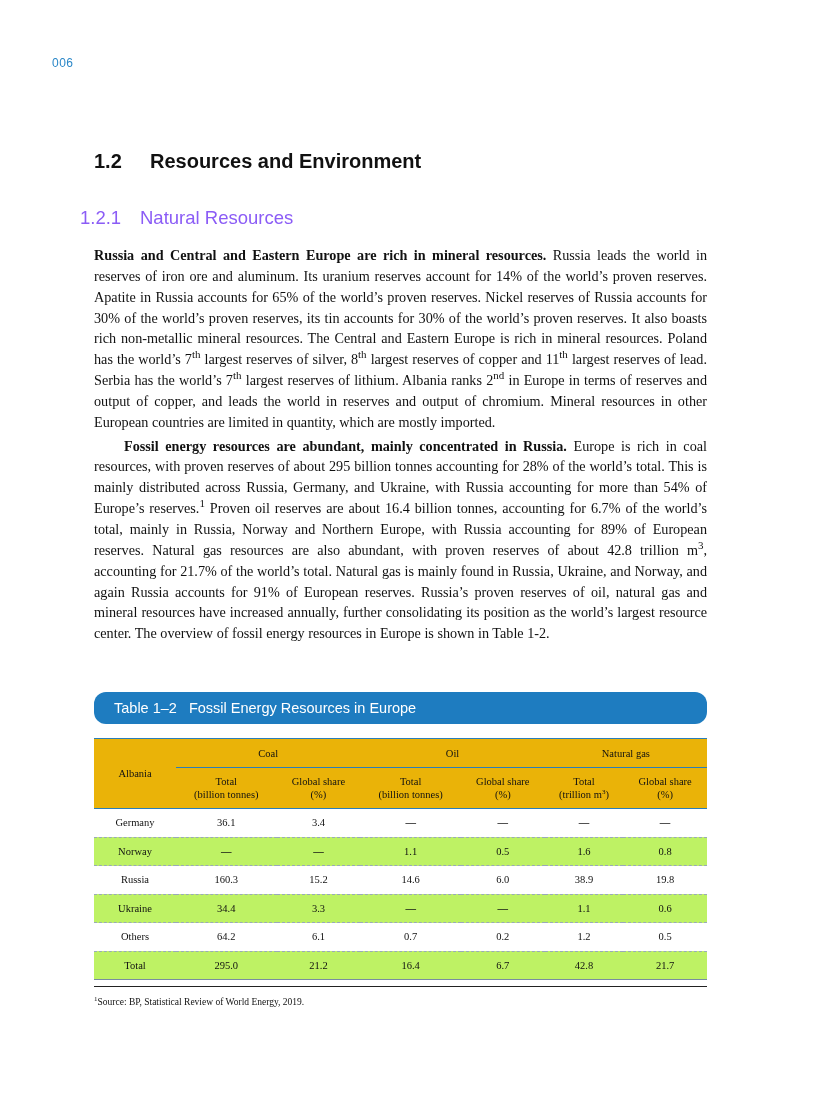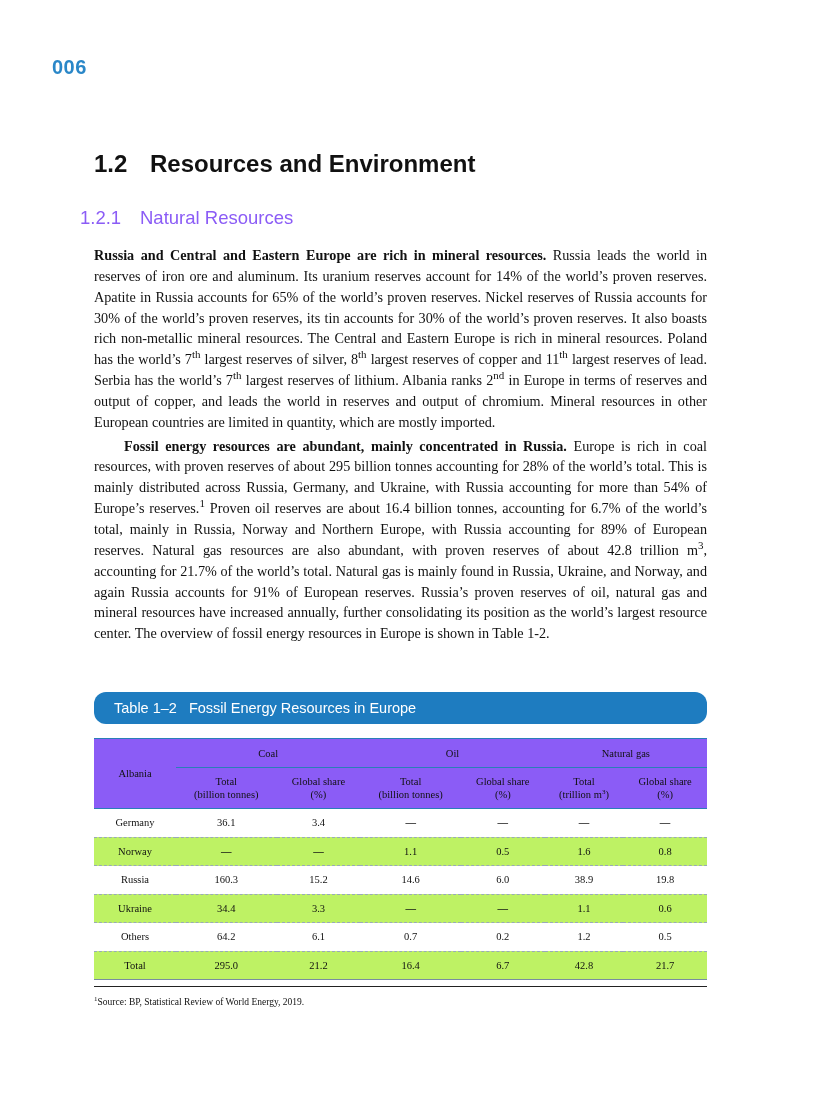--- a/index.html
+++ b/index.html
@@ -1,25 +1,25 @@
 <!DOCTYPE html>
 <html><head>
 <meta charset="utf-8">
 <style>
   html, body { margin: 0; padding: 0; background: #ffffff; }
   body { width: 816px; height: 1100px; position: relative; overflow: hidden; color: #111; }
   .page-number {
     position: absolute; left: 52px; top: 56px;
-    font-family: "Liberation Sans", sans-serif; font-weight: bold;
-    font-size: 20px; color: #2a87c8; letter-spacing: 0.5px;
+    font-family: "Liberation Sans", sans-serif; font-weight: normal;
+    font-size: 12px; color: #2a87c8; letter-spacing: 0.5px;
   }
   .section-title {
     position: absolute; left: 94px; top: 150px;
     font-family: "Liberation Sans", sans-serif; font-weight: bold;
-    font-size: 24px; color: #111; white-space: nowrap;
+    font-size: 20px; color: #111; white-space: nowrap;
   }
   .section-title .num { display: inline-block; width: 56px; }
   .subsection-title {
     position: absolute; left: 80px; top: 207px;
     font-family: "Liberation Sans", sans-serif;
     font-size: 18.5px; color: #8b5cf6; white-space: nowrap;
   }
   .subsection-title .num { display: inline-block; width: 60px; }
   .body-text {
     position: absolute; left: 94px; top: 245px; width: 613px;
@@ -38,21 +38,21 @@
     line-height: 32px; box-sizing: border-box; padding-left: 20px;
   }
   .table-caption .label { margin-right: 12px; margin-top: 48px; }
 
   table.data {
     position: absolute; left: 94px; top: 738px; width: 613px;
     border-collapse: collapse;
     font-family: "Liberation Serif", serif; font-size: 10.5px; color: #111;
   }
   table.data thead th {
-    background: #8b5cf6; font-weight: normal; text-align: center;
+    background: #eab308; font-weight: normal; text-align: center;
   }
   table.data thead tr.group th { height: 26px; border-top: 1.5px solid #2a7eb8; }
   table.data thead tr.group th.region { border-top: 1.5px solid #2a7eb8; }
   table.data thead tr.group th.grp { border-bottom: 1.5px solid #2a7eb8; }
   table.data thead tr.sub th { height: 38px; line-height: 13px; border-bottom: 1.5px solid #2a7eb8; }
   table.data thead th.region { border-bottom: 1.5px solid #2a7eb8; width: 80px; }
   table.data tbody td {
     height: 25.5px; text-align: center; border-bottom: 1px dashed #9aaab8;
   }
   table.data tbody tr.alt td { background: #bef264; }

